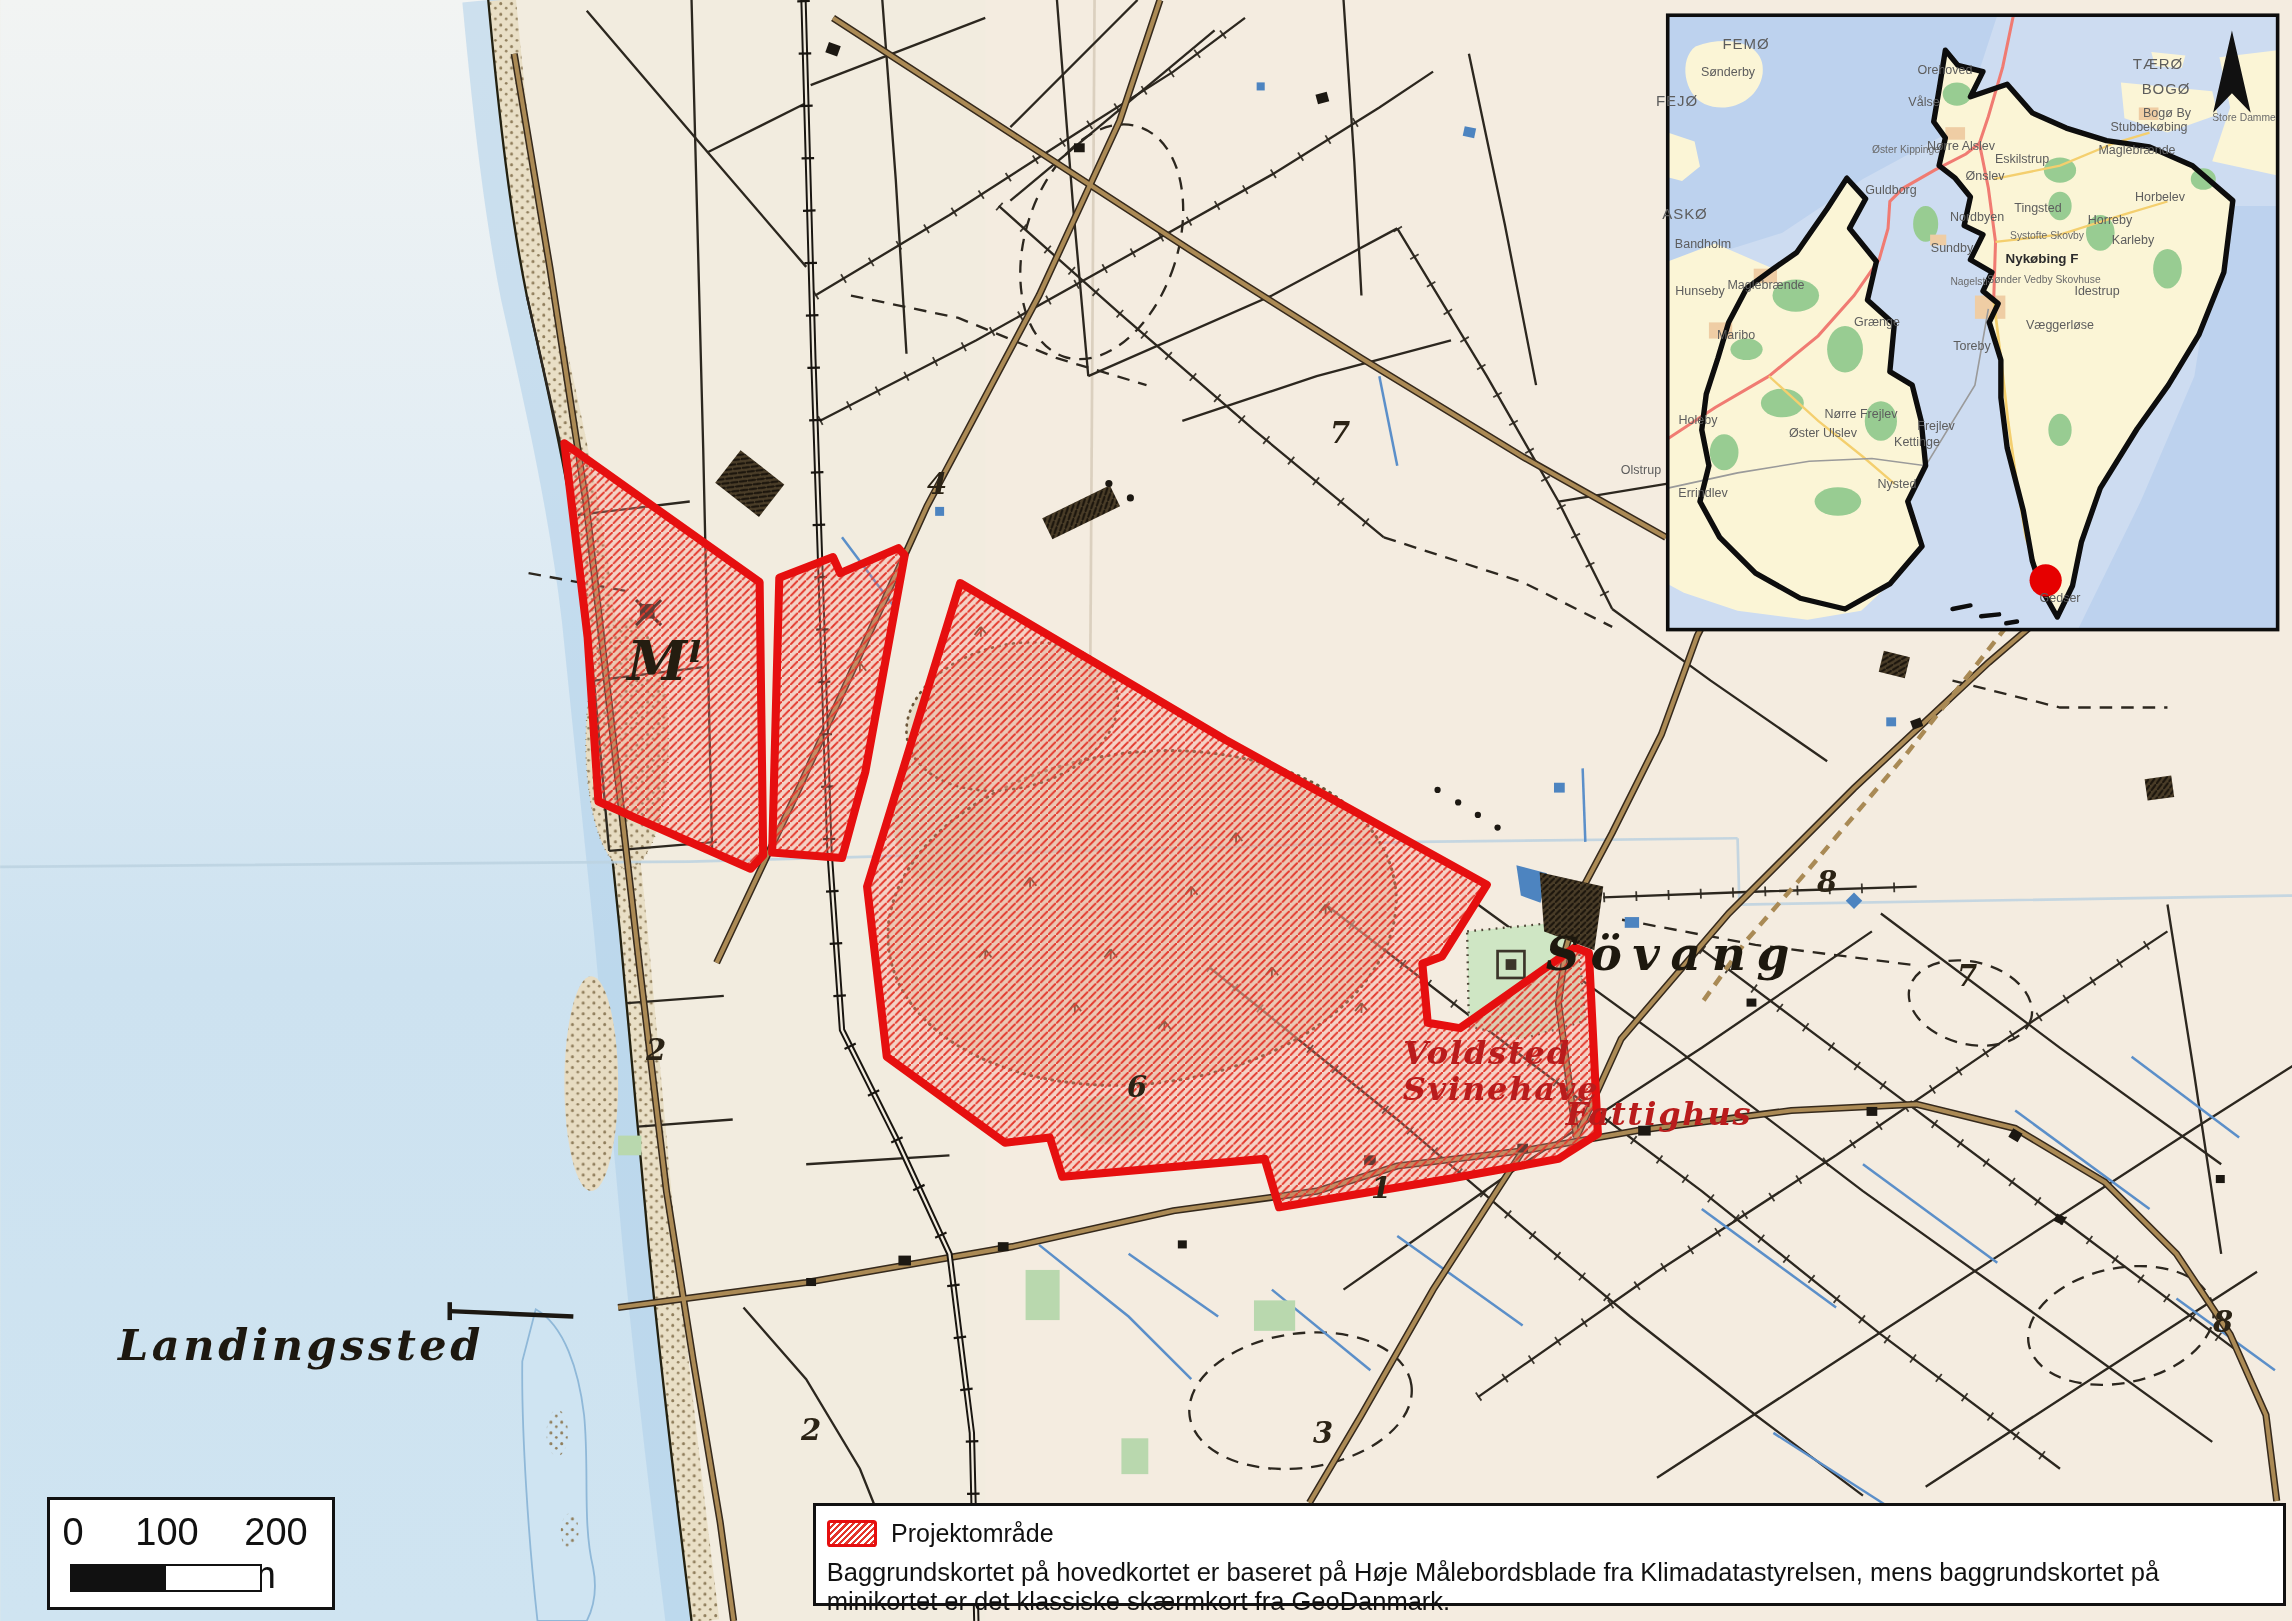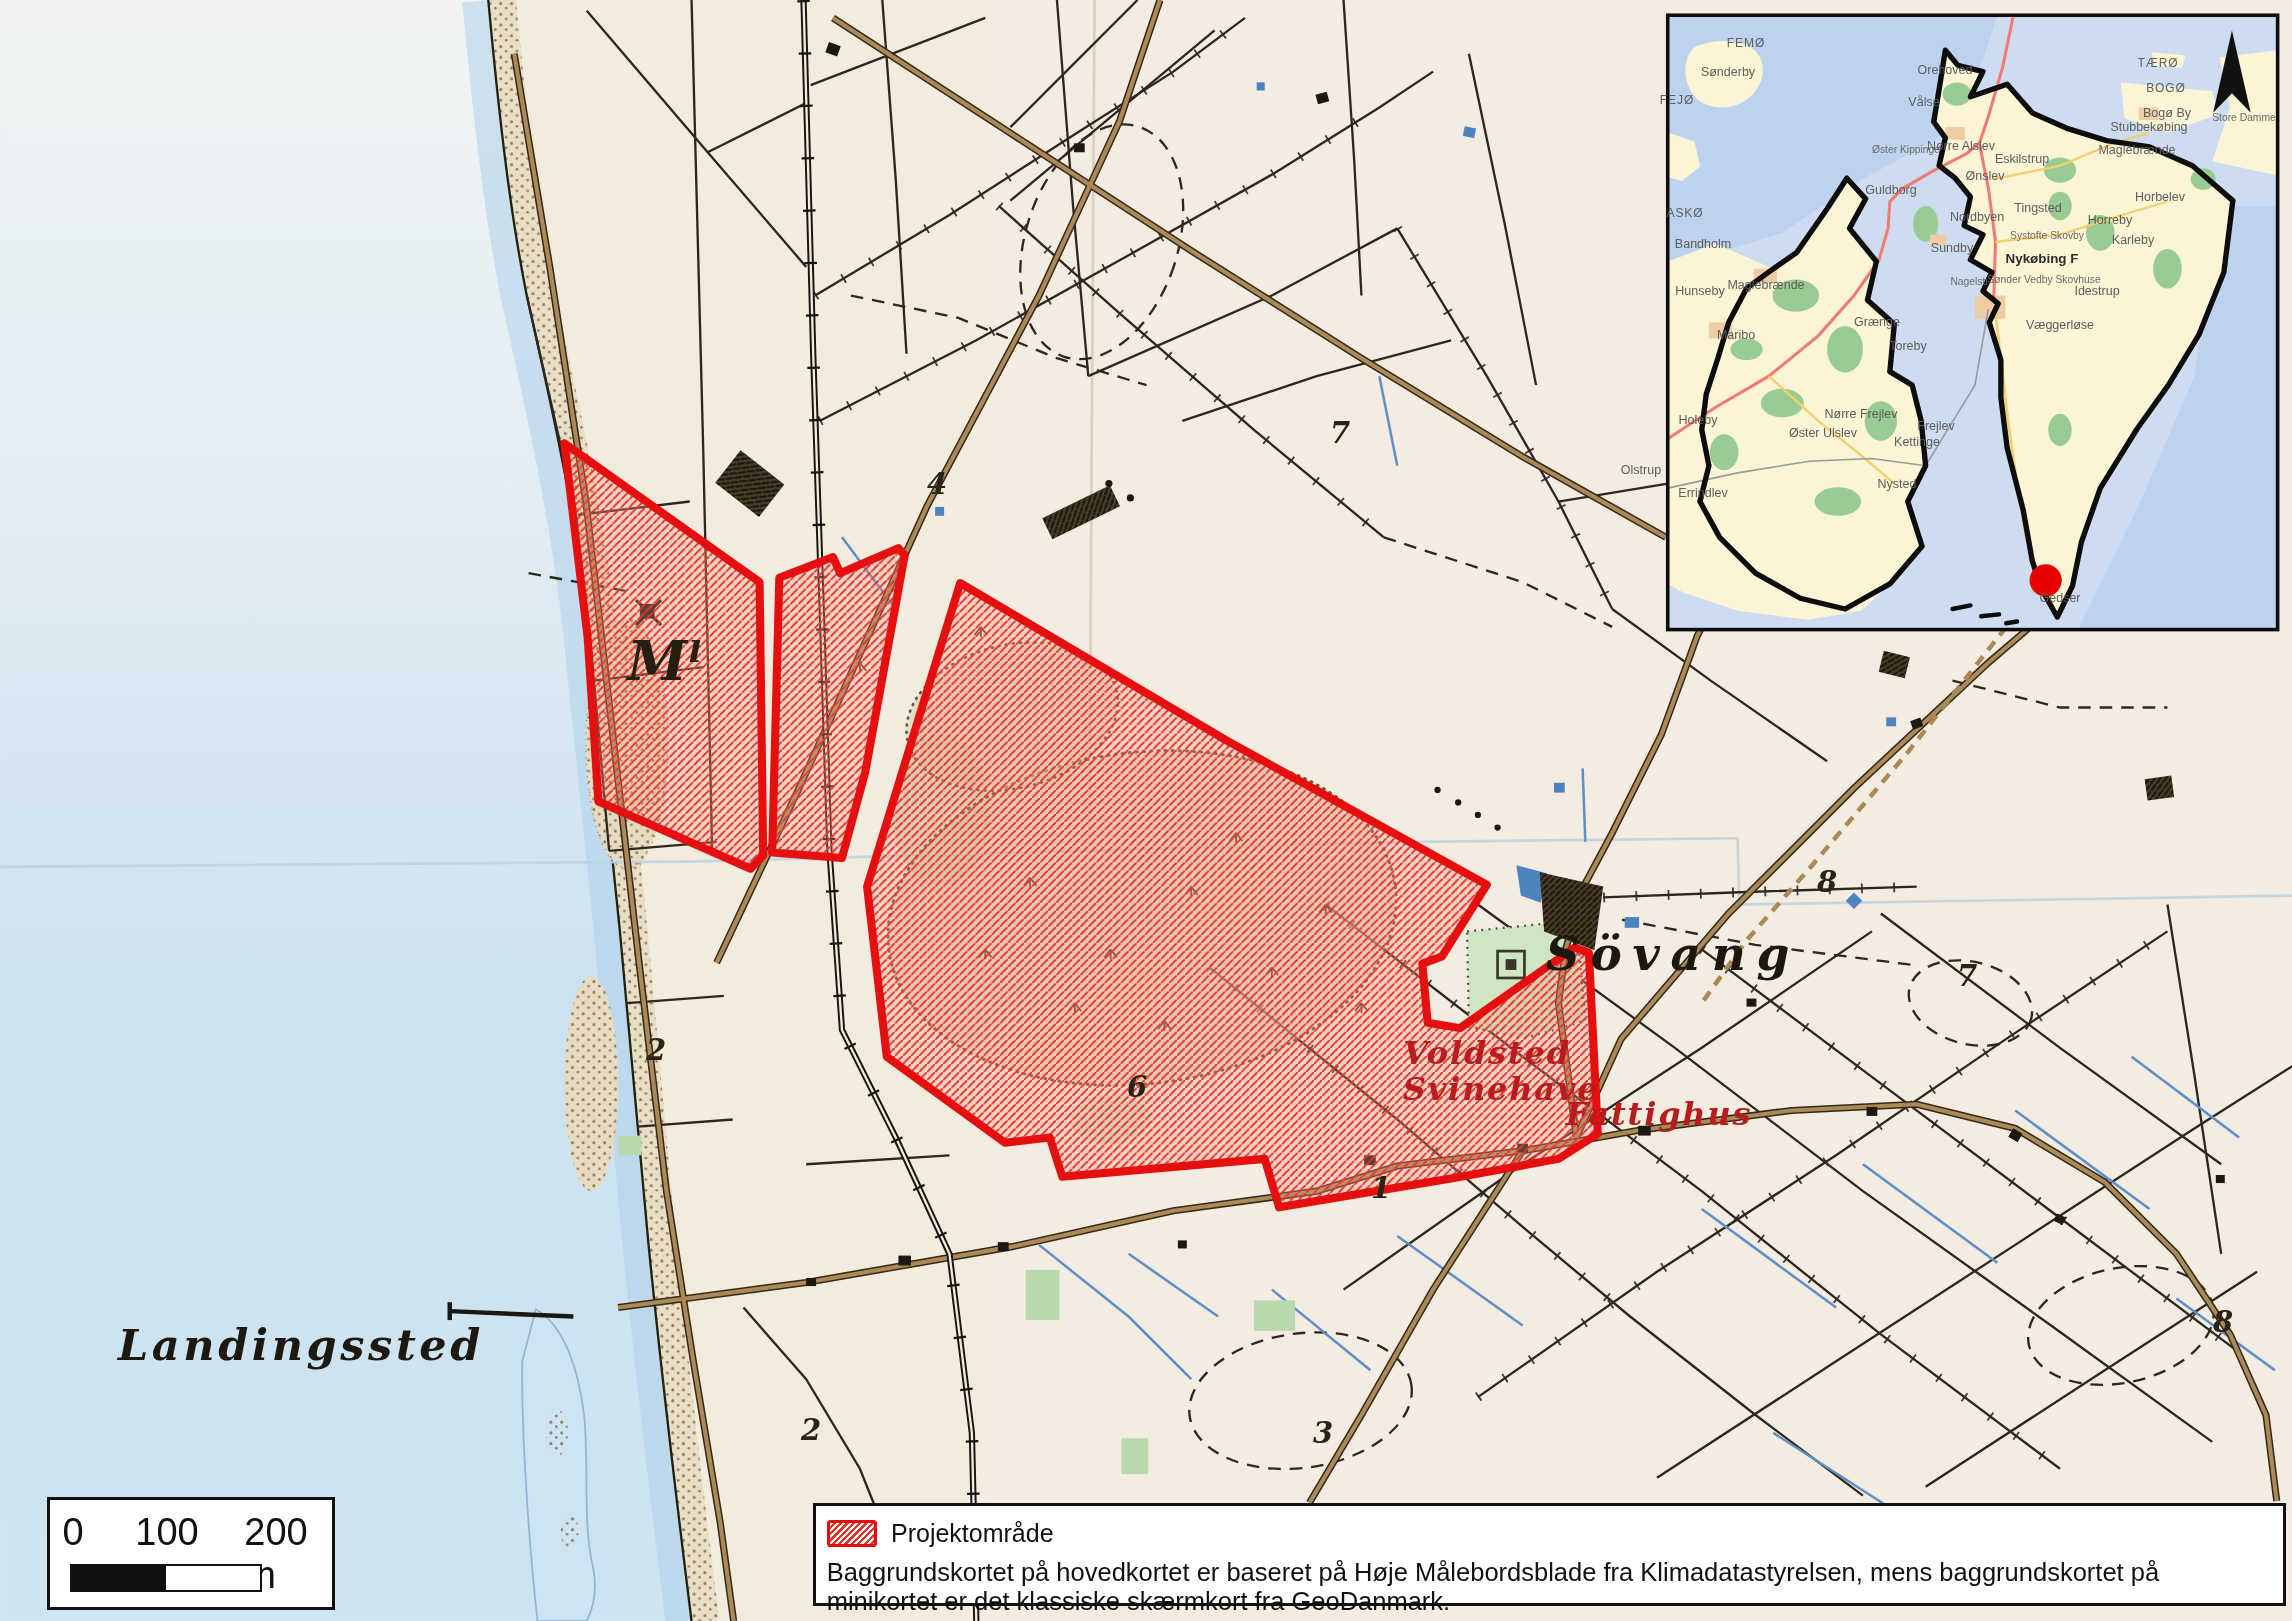--- a/index.html
+++ b/index.html
@@ -13,21 +13,21 @@
   .lbl-old-lg{font-family:"DejaVu Serif","Liberation Serif",serif;font-style:italic;font-weight:600;
            font-size:43px;color:#1d1810;letter-spacing:3.6px;}
   .lbl-ml{font-family:"DejaVu Serif","Liberation Serif",serif;font-style:italic;font-weight:700;
            font-size:54px;color:#241d10;}
   .lbl-sovang{font-family:"DejaVu Serif","Liberation Serif",serif;font-style:italic;font-weight:600;
            font-size:47px;color:#1d180e;letter-spacing:10.7px;}
   .lbl-num{font-family:"DejaVu Serif","Liberation Serif",serif;font-style:italic;font-weight:600;
            font-size:29px;color:#2b2315;}
   .lbl-inset{font-size:12.5px;color:#5d5d5d;}
   .lbl-inset-sm{font-size:10.3px;color:#6a6a6a;}
-  .lbl-inset-caps{font-size:12px;color:#5d5d5d;letter-spacing:0.9px;}
+  .lbl-inset-caps{font-size:15px;color:#5d5d5d;letter-spacing:0.9px;}
   .lbl-inset-bold{font-size:13.4px;font-weight:700;color:#2c2c2c;}
   
   .legend{position:absolute;left:813px;top:1503px;width:1473px;height:103px;background:#fff;
           border:3.6px solid #111;box-sizing:border-box;padding:9px 9px 5.4px 10.7px;}
   .legend-row{display:flex;align-items:center;gap:14.3px;height:36px;}
   .legend-swatch{width:50px;height:27px;border:3.6px solid #e60f0f;border-radius:3.6px;box-sizing:border-box;
           background:repeating-linear-gradient(135deg,#ffffff 0 2.2px,#e3362b 2.2px 4.5px);}
   .legend-label{font-size:25px;color:#111;}
   .legend-attr{font-size:25.5px;color:#111;margin-top:7.2px;}
   
@@ -393,21 +393,21 @@
 
 <span class="lbl lbl-inset-caps" style="left: 1746px; top: 43px;">FEMØ</span>
       <span class="lbl lbl-inset" style="left: 1728px; top: 72px;">Sønderby</span>
       <span class="lbl lbl-inset-caps" style="left: 1677px; top: 100px;">FEJØ</span>
       <span class="lbl lbl-inset-caps" style="left: 1685px; top: 213px;">ASKØ</span>
       <span class="lbl lbl-inset" style="left: 1703px; top: 244px;">Bandholm</span>
       <span class="lbl lbl-inset" style="left: 1700px; top: 291px; text-align: center;">Hunseby</span>
       <span class="lbl lbl-inset" style="left: 1766px; top: 285px;">Maglebrænde</span>
       <span class="lbl lbl-inset" style="left: 1736px; top: 335px;">Maribo</span>
       <span class="lbl lbl-inset" style="left: 1877px; top: 322px;">Grænge</span>
-      <span class="lbl lbl-inset" style="left: 1908px; top: 346px; text-align: right;">Toreby</span>
+      <span class="lbl lbl-inset" style="left: 1972px; top: 346px; text-align: right;">Toreby</span>
       <span class="lbl lbl-inset" style="left: 1861px; top: 414px;">Nørre Frejlev</span>
       <span class="lbl lbl-inset" style="left: 1936px; top: 426px;">Frejlev</span>
       <span class="lbl lbl-inset" style="left: 1917px; top: 442px;">Kettinge</span>
       <span class="lbl lbl-inset" style="left: 1823px; top: 433px;">Øster Ulslev</span>
       <span class="lbl lbl-inset" style="left: 1897px; top: 484px;">Nysted</span>
       <span class="lbl lbl-inset" style="left: 1698px; top: 420px;">Holeby</span>
       <span class="lbl lbl-inset" style="left: 1641px; top: 470px;">Olstrup</span>
       <span class="lbl lbl-inset" style="left: 1703px; top: 493px;">Errindlev</span>
       <span class="lbl lbl-inset" style="left: 1945px; top: 70px;">Orehoved</span>
       <span class="lbl lbl-inset" style="left: 1924px; top: 102px;">Vålse</span>

